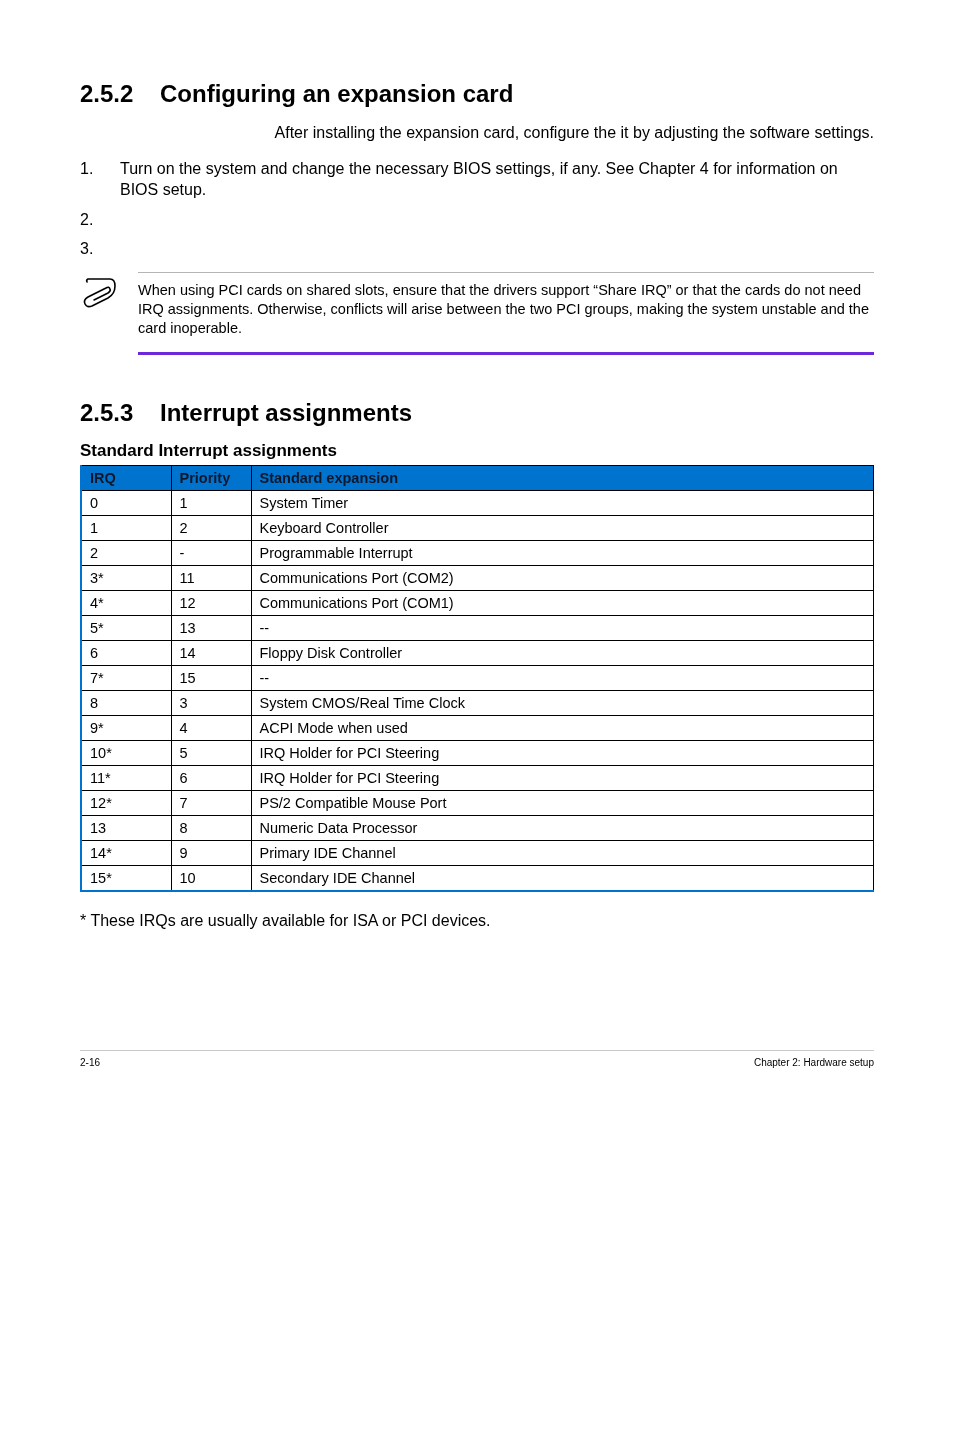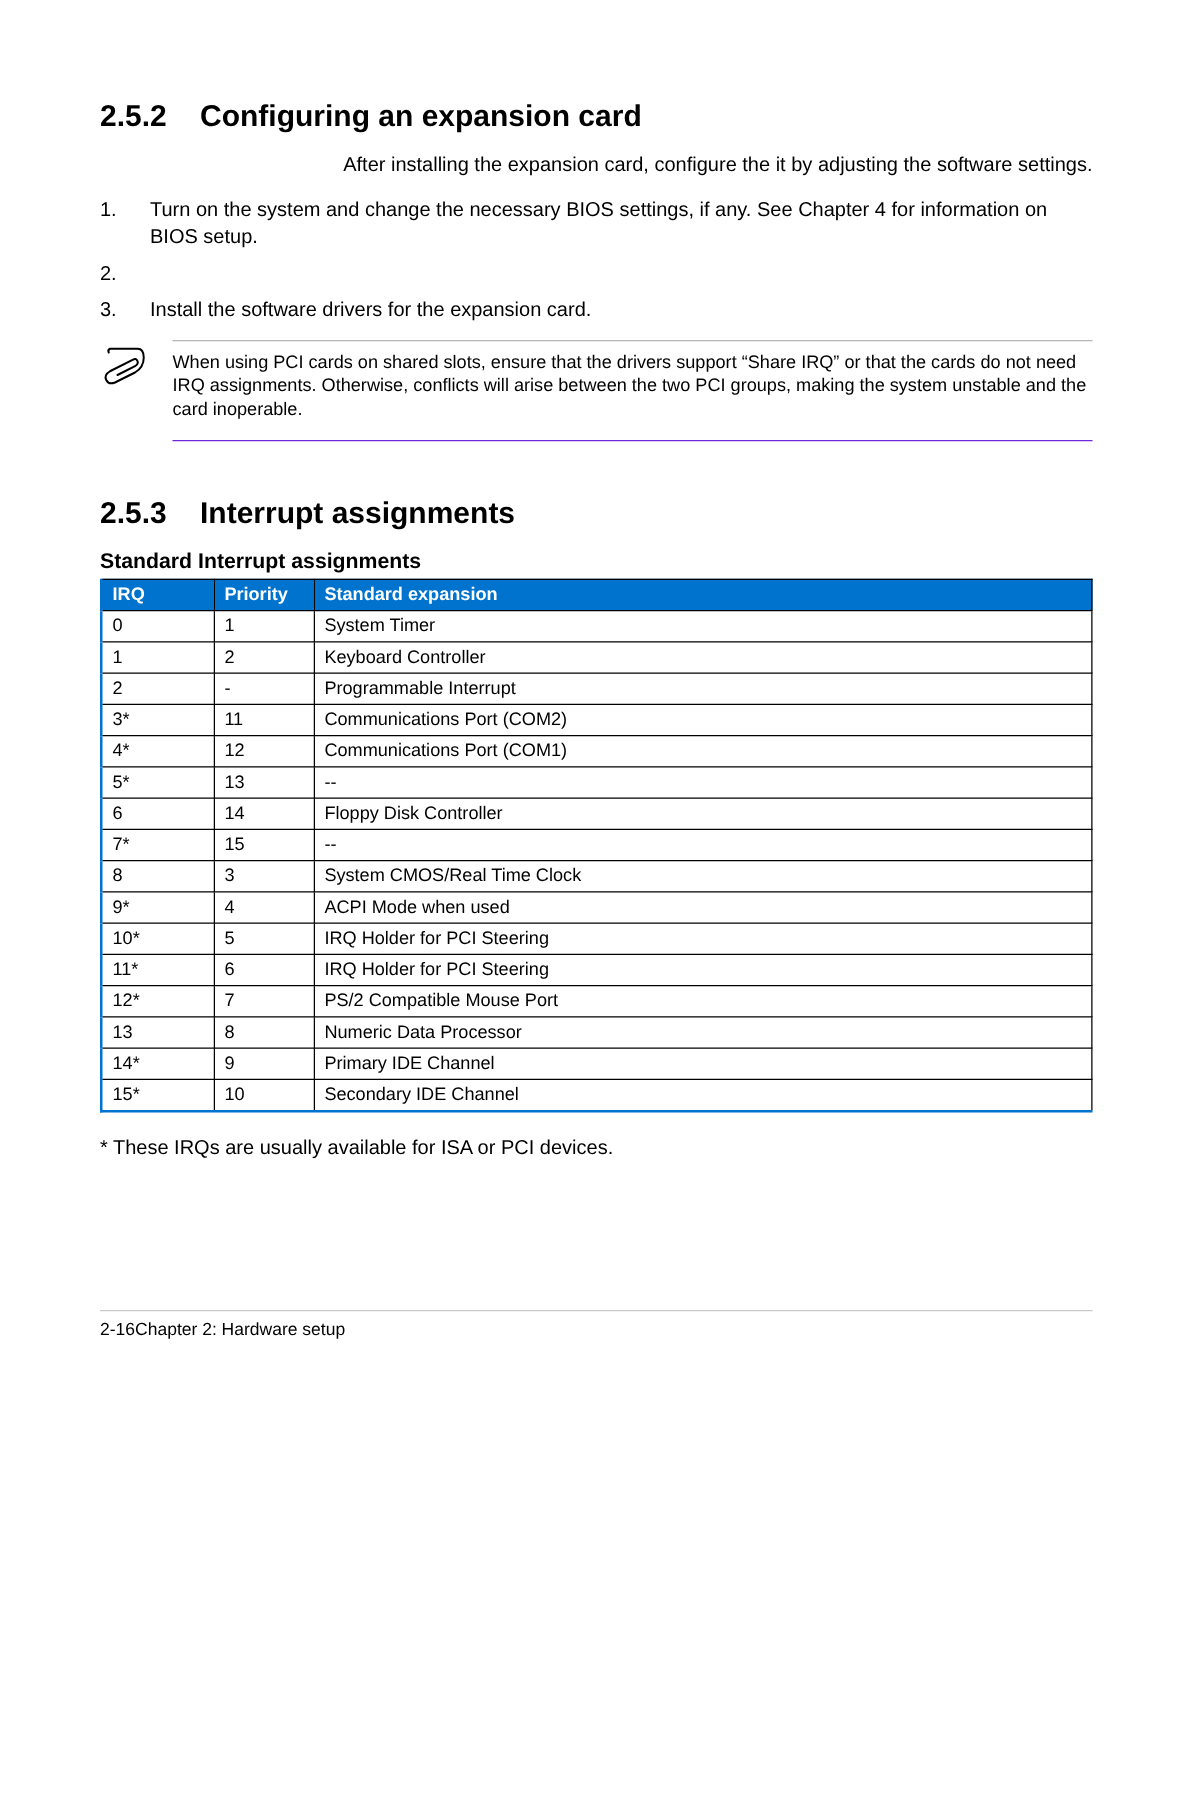--- a/index.html
+++ b/index.html
@@ -53,37 +53,37 @@
     padding: 4px 0 10px 0;
   }
   .note-icon {
     flex-shrink: 0;
     margin-top: 4px;
   }
   .note-text {
     font-size: 14.5px;
     line-height: 1.3;
     border-top: 1px solid #b5b5b5;
-    border-bottom: 1px solid #6d28d9;
+    border-bottom: 3px solid #6d28d9;
     padding: 8px 0 14px 0;
   }
   .sub-heading {
     font-size: 17px;
     font-weight: bold;
     margin-bottom: 4px;
   }
   table {
     width: 100%;
     border-collapse: collapse;
     font-size: 14.5px;
     margin-bottom: 10px;
   }
   table th {
     background: #0073cf;
-    color: #ffffff;
+    color: #0f172a;
     text-align: left;
     font-weight: bold;
     padding: 4px 8px;
     border: 1px solid #000;
   }
   table th:first-child {
     border-left: 2px solid #0073cf;
   }
   table td {
     padding: 4px 8px;
@@ -96,21 +96,22 @@
     border-bottom: 2px solid #0073cf;
   }
   .col-irq { width: 90px; }
   .col-priority { width: 80px; }
   .footnote {
     font-size: 16px;
     margin-top: 20px;
   }
   .footer {
     display: flex;
-    font-size: 14px;
+    justify-content: space-between;
+    font-size: 10px;
     margin-top: 120px;
     border-top: 1px solid #c9c9c9;
     padding-top: 6px;
   }
 </style>
 </head>
 <body>
 
 <h2 class="section-heading">
   <span class="section-number">2.5.2</span>
@@ -122,21 +123,20 @@
 <ol class="ordered-list">
   <li>
     <span class="list-num">1.</span>
     <span>Turn on the system and change the necessary BIOS settings, if any. See Chapter 4 for information on BIOS setup.</span>
   </li>
   <li>
     <span class="list-num">2.</span>
   </li>
   <li>
     <span class="list-num">3.</span>
-    <span>Install the software drivers for the expansion card.</span>
   </li>
 </ol>
 
 <div class="note-block">
   <span class="note-icon">
     <svg width="40" height="34" viewBox="0 0 40 34">
       <path d="M7 6 Q6 4 8 3 L30 3 Q35 3 35 10 Q35 18 28 22 L12 30 Q7 32 5 28 Q3 24 8 21 L26 12 Q29 10 30 13 Q31 15 28 17 L14 24" fill="none" stroke="#000" stroke-width="1.6" stroke-linecap="round"></path>
     </svg>
   </span>
   <div class="note-text">When using PCI cards on shared slots, ensure that the drivers support “Share IRQ” or that the cards do not need IRQ assignments. Otherwise, conflicts will arise between the two PCI groups, making the system unstable and the card inoperable.</div>

